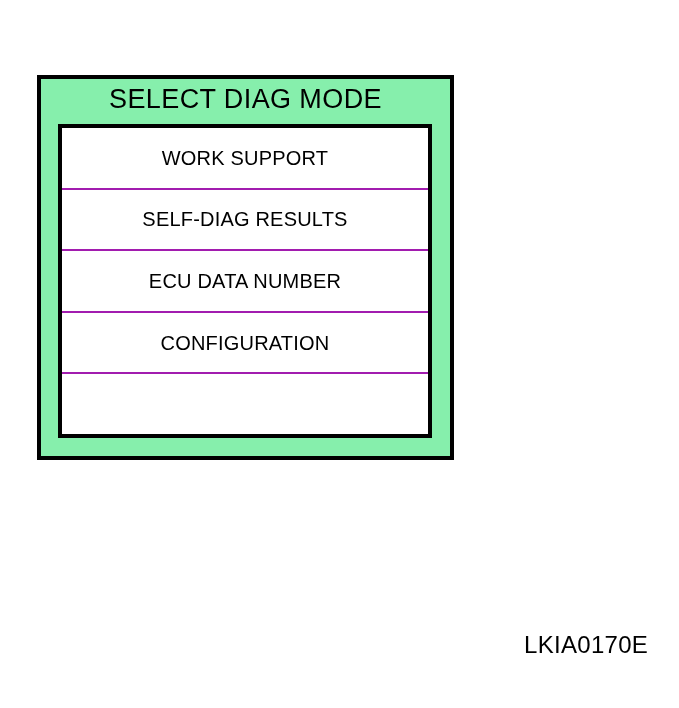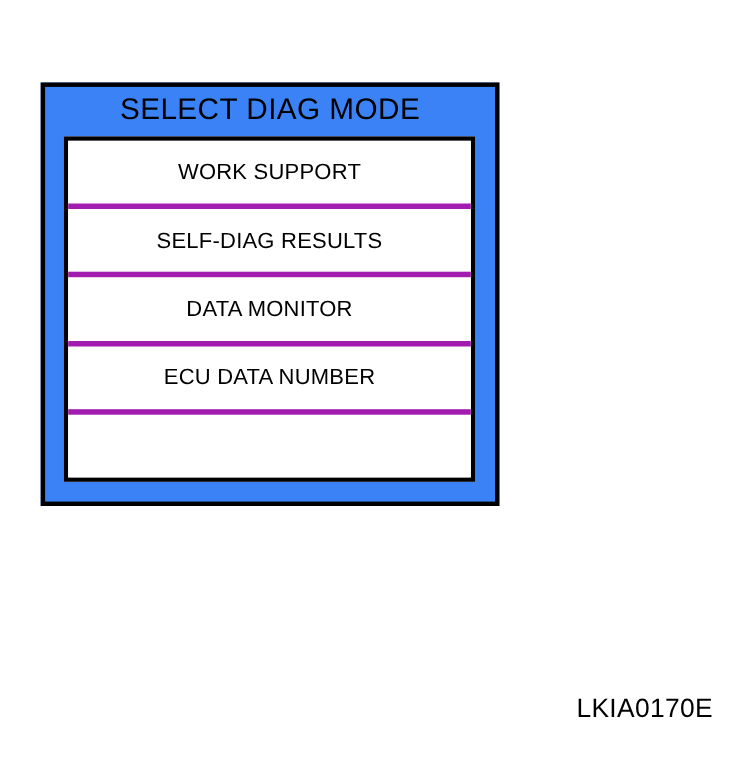--- a/index.html
+++ b/index.html
@@ -20,21 +20,21 @@
 
   
   #diag-panel {
     position: absolute;
     left: 37px;
     top: 75px;
     width: 417px;   
     height: 385px;  
     box-sizing: border-box;
     border: 4px solid #000000;
-    background: #3b82f6;
+    background: #86efac;
   }
 
   
   #panel-title {
     position: absolute;
     left: 0;
     top: 5px;
     width: 100%;
     text-align: center;
     font-size: 27px;
@@ -57,21 +57,21 @@
     display: flex;
     flex-direction: column;
   }
 
   .mode-row {
     flex: 1 1 0;
     min-height: 0;
     display: flex;
     align-items: center;
     justify-content: center;
-    border-top: 5px solid #a21caf;
+    border-top: 2px solid #a21caf;
     box-sizing: border-box;
     background: #ffffff;
   }
   .mode-row:first-child {
     border-top: 0 none;
   }
 
   .mode-row-label {
     font-size: 20px;
     line-height: 22px;
@@ -103,28 +103,28 @@
   <div id="mode-list">
 
     <div class="mode-row">
       <span class="mode-row-label">WORK SUPPORT</span>
     </div>
 
     <div class="mode-row">
       <span class="mode-row-label">SELF-DIAG RESULTS</span>
     </div>
 
-    <div class="mode-row">
-      <span class="mode-row-label">DATA MONITOR</span>
-    </div>
 
     <div class="mode-row">
       <span class="mode-row-label">ECU DATA NUMBER</span>
     </div>
 
+    <div class="mode-row">
+      <span class="mode-row-label">CONFIGURATION</span>
+    </div>
 
     <div class="mode-row">
       <span class="mode-row-label"></span>
     </div>
 
   </div>
 </div>
 
 <div id="figure-caption">LKIA0170E</div>
 

